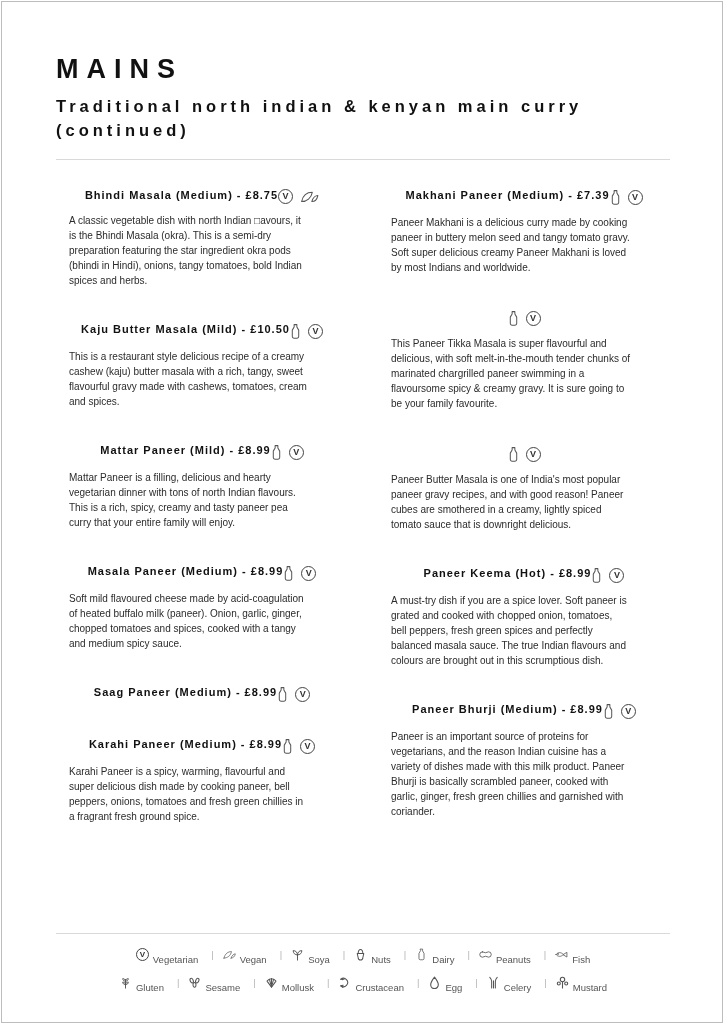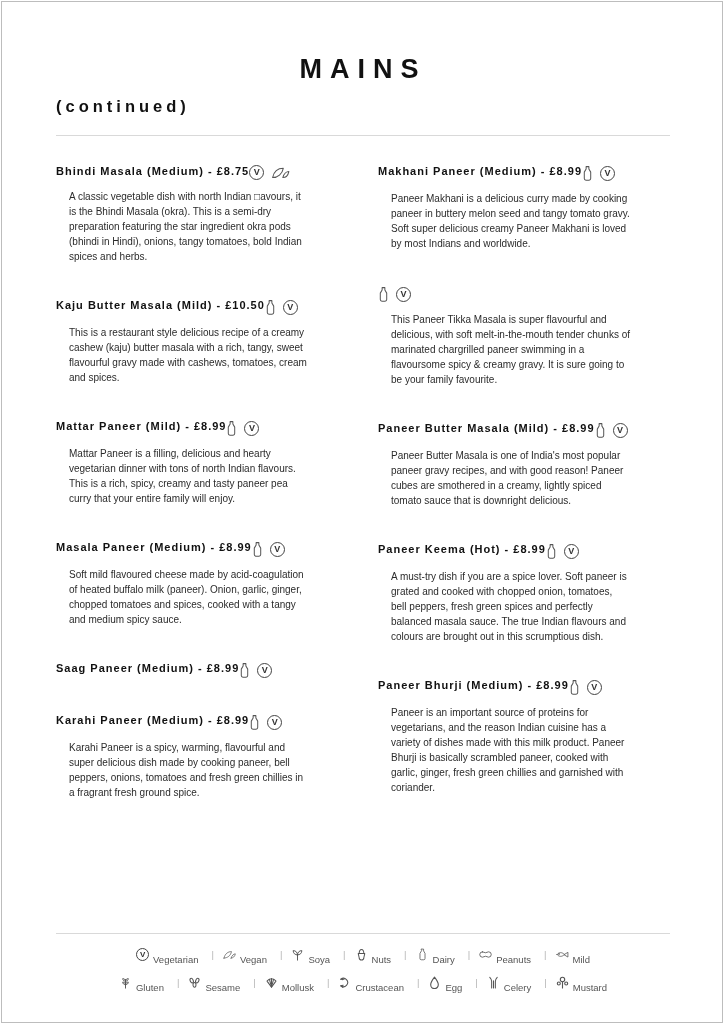--- a/index.html
+++ b/index.html
@@ -3,30 +3,30 @@
 <meta charset="utf-8">
 <style>
   html,body{margin:0;padding:0;background:#ffffff;}
   .page{
     width:722px;height:1022px;box-sizing:border-box;margin:1px;
     border:1px solid #bdbdbd;background:#fff;position:relative;
     font-family:"Liberation Sans", sans-serif;color:#1a1a1a;
     padding:38px 52px 0 54px;overflow:hidden;
   }
   .page-title{
-    margin:14px 0 10px 0;font-size:27px;font-weight:800;letter-spacing:8px;color:#111;text-align:center;
+    margin:14px 0 10px 0;font-size:27px;font-weight:800;letter-spacing:8px;color:#111;
   }
   .page-subtitle{
     font-size:16.5px;font-weight:700;letter-spacing:4px;color:#111;line-height:1.45;
   }
   .rule{border-top:1px solid #d9d9d9;margin:16px 0 0 0;}
   .columns{display:flex;gap:30px;margin-top:28px;}
   .col{flex:1;min-width:0;}
   .item{margin-bottom:34px;}
-  .item-head{display:flex;justify-content:flex-start;align-items:flex-start;}
+  .item-head{display:flex;justify-content:center;align-items:flex-start;}
   .item-name{
     margin:0;font-size:11px;font-weight:700;letter-spacing:1px;color:#111;line-height:1.35;
   }
   .icons{display:inline-flex;align-items:center;gap:7px;flex-shrink:0;padding-top:1px;}
   .desc{
     margin:9px 40px 0 13px;font-size:10px;line-height:1.5;color:#2b2b2b;max-width:252px;
   }
   .circle-v{
     display:inline-flex;align-items:center;justify-content:center;
     width:15px;height:15px;border:1px solid #444;border-radius:50%;
@@ -49,20 +49,21 @@
   .leg:not(:last-child)::after{content:"|";color:#b5b5b5;margin-left:9px;}
   .leg-label{color:#555;margin-top:10px;}
 </style>
 </head>
 <body>
 
 <div class="page">
 
   <h1 class="page-title">MAINS</h1>
   <div class="page-subtitle">
+    <div>Traditional north indian &amp; kenyan main curry</div>
     <div>(continued)</div>
   </div>
   <div class="rule"></div>
 
   <div class="columns">
 
     <div class="col">
 
       <div class="item">
         <div class="item-head">
@@ -141,21 +142,21 @@
         </div>
         <p class="desc">Karahi Paneer is a spicy, warming, flavourful and super delicious dish made by cooking paneer, bell peppers, onions, tomatoes and fresh green chillies in a fragrant fresh ground spice.</p>
       </div>
 
     </div>
 
     <div class="col">
 
       <div class="item">
         <div class="item-head">
-          <h3 class="item-name">Makhani Paneer (Medium) - £8.99</h3>
+          <h3 class="item-name">Makhani Paneer (Medium) - £7.39</h3>
           <span class="icons">
             <svg class="ic di" viewBox="0 0 12 18">
                 <path d="M4.5 1.5 h3 v2.5 l2 3.5 v7 a1.8 1.8 0 0 1 -1.8 1.8 h-3.4 a1.8 1.8 0 0 1 -1.8 -1.8 v-7 l2 -3.5 Z"></path>
               </svg>
             <span class="circle-v">V</span>
           </span>
         </div>
         <p class="desc">Paneer Makhani is a delicious curry made by cooking paneer in buttery melon seed and tangy tomato gravy. Soft super delicious creamy Paneer Makhani is loved by most Indians and worldwide.</p>
       </div>
 
@@ -166,21 +167,20 @@
                 <path d="M4.5 1.5 h3 v2.5 l2 3.5 v7 a1.8 1.8 0 0 1 -1.8 1.8 h-3.4 a1.8 1.8 0 0 1 -1.8 -1.8 v-7 l2 -3.5 Z"></path>
               </svg>
             <span class="circle-v">V</span>
           </span>
         </div>
         <p class="desc">This Paneer Tikka Masala is super flavourful and delicious, with soft melt-in-the-mouth tender chunks of marinated chargrilled paneer swimming in a flavoursome spicy &amp; creamy gravy. It is sure going to be your family favourite.</p>
       </div>
 
       <div class="item">
         <div class="item-head">
-          <h3 class="item-name">Paneer Butter Masala (Mild) - £8.99</h3>
           <span class="icons">
             <svg class="ic di" viewBox="0 0 12 18">
                 <path d="M4.5 1.5 h3 v2.5 l2 3.5 v7 a1.8 1.8 0 0 1 -1.8 1.8 h-3.4 a1.8 1.8 0 0 1 -1.8 -1.8 v-7 l2 -3.5 Z"></path>
               </svg>
             <span class="circle-v">V</span>
           </span>
         </div>
         <p class="desc">Paneer Butter Masala is one of India's most popular paneer gravy recipes, and with good reason! Paneer cubes are smothered in a creamy, lightly spiced tomato sauce that is downright delicious.</p>
       </div>
 
@@ -255,21 +255,21 @@
               <path d="M4.5 1.5 a3.2 3.2 0 0 0 0 7 c1.6 0 2.4 -1.2 4 -1.2 s2.4 1.2 4 1.2 a3.2 3.2 0 0 0 0 -7 c-1.6 0 -2.4 1.2 -4 1.2 S6.1 1.5 4.5 1.5 Z"></path>
             </svg>
           <span class="leg-label">Peanuts</span>
         </span>
         <span class="leg">
           <svg class="ic li" viewBox="0 0 18 11">
               <path d="M1.5 5.5 C4 2 8.5 2 11.5 5.5 C8.5 9 4 9 1.5 5.5 Z"></path>
               <path d="M11.5 5.5 L16.5 2.5 V8.5 Z"></path>
               <circle cx="4" cy="4.8" r="0.5"></circle>
             </svg>
-          <span class="leg-label">Mild</span>
+          <span class="leg-label">Fish</span>
         </span>
       </div>
 
       <div class="legend-row">
         <span class="leg">
           <svg class="ic li" viewBox="0 0 10 15">
               <path d="M5 14 V4"></path>
               <path d="M5 6 C3 6 1.8 4.8 1.8 3 C3.6 3 5 4.2 5 6 Z"></path>
               <path d="M5 6 C7 6 8.2 4.8 8.2 3 C6.4 3 5 4.2 5 6 Z"></path>
               <path d="M5 10 C3 10 1.8 8.8 1.8 7 C3.6 7 5 8.2 5 10 Z"></path>

